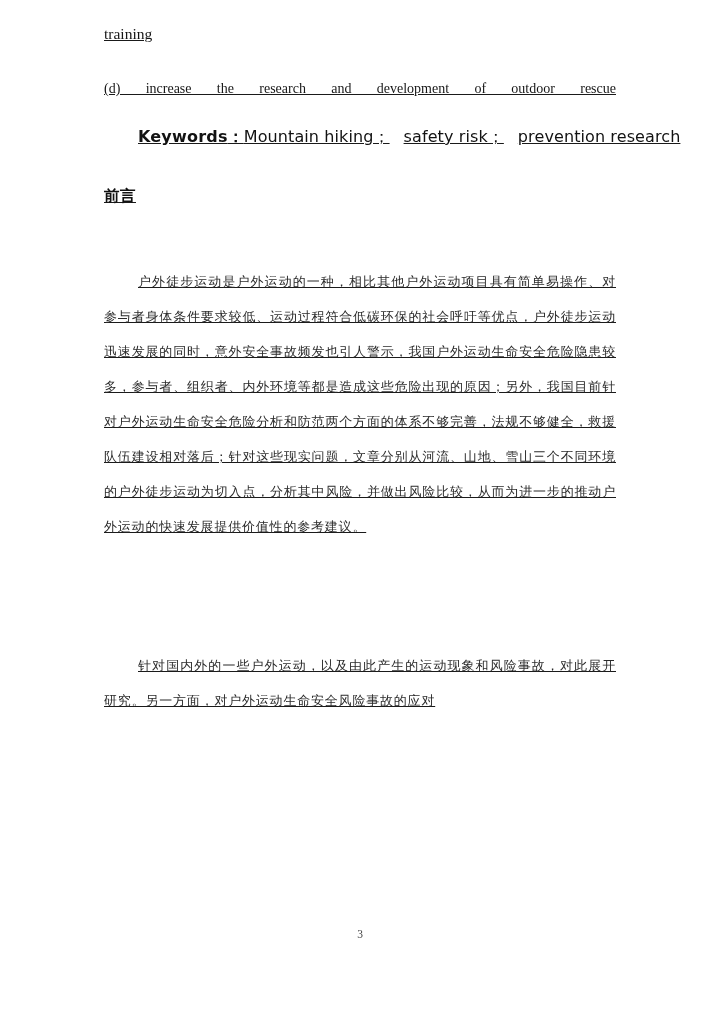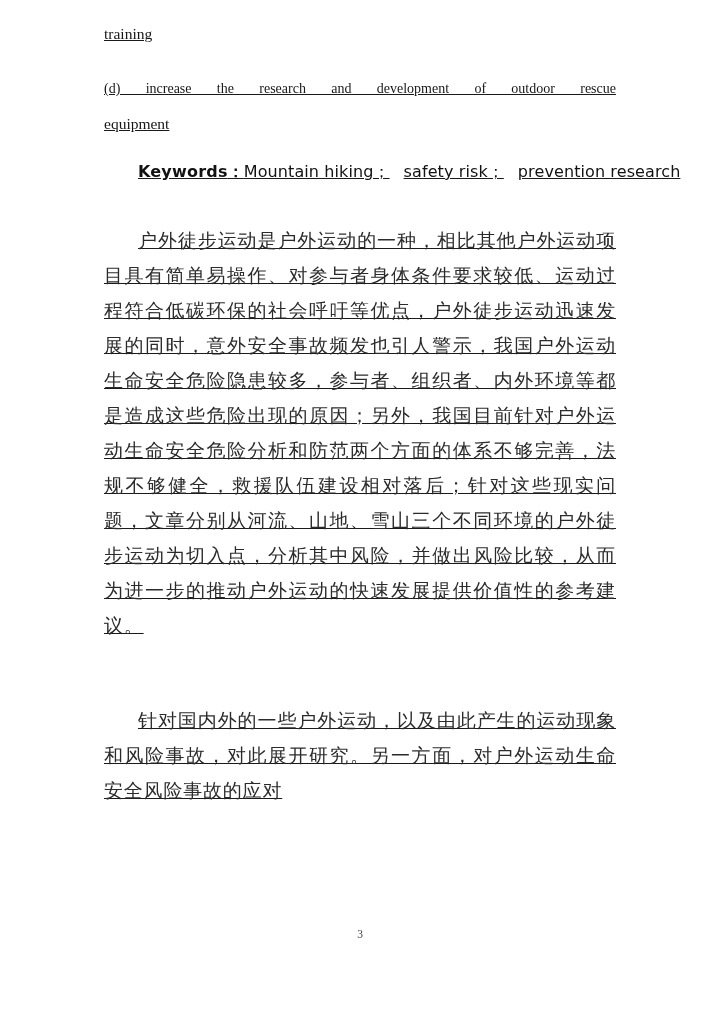--- a/index.html
+++ b/index.html
@@ -86,27 +86,28 @@
     font-size: 15px;
     line-height: 32px;
     color: #1a1a1a;
     padding-left: 34px;
     letter-spacing: 1px;
   }
 
   
   .cn-para {
     font-family: "DejaVu Serif", "Liberation Serif", serif;
-    font-size: 19px;
+    font-size: 13px;
     line-height: 35px;
     color: #2b2b2b;
     text-align: justify;
     text-align-last: left;
     letter-spacing: 0.8px;
     text-indent: 34px;
+    margin-top: 44px;
   }
 
   
   .sp-8  { height: 8px; }
   .sp-16 { height: 16px; }
   .sp-20 { height: 20px; }
   .sp-24 { height: 24px; }
   .sp-28 { height: 28px; }
 
   
@@ -129,30 +130,30 @@
   <div class="content">
 
     <div class="sp-16"></div>
 
     <div class="en-line">training</div>
 
     <div class="sp-20"></div>
 
     <div class="en-just">(d)  increase  the  research  and  development  of  outdoor  rescue</div>
 
-    <div class="en-line">equipment</div>
 
     <div class="sp-16"></div>
 
     <div class="keywords">
       <span class="kw-label">Keywords</span><span class="kw-colon">：</span><span>Mountain hiking；</span><span class="kw-gap"></span><span>safety risk；</span><span class="kw-gap"></span><span>prevention research</span>
     </div>
 
     <div class="sp-28"></div>
 
+    <div class="h-bold">前言</div>
 
     <div class="sp-8"></div>
 
     <div class="cn-para">户外徒步运动是户外运动的一种，相比其他户外运动项目具有简单易操作、对参与者身体条件要求较低、运动过程符合低碳环保的社会呼吁等优点，户外徒步运动迅速发展的同时，意外安全事故频发也引人警示，我国户外运动生命安全危险隐患较多，参与者、组织者、内外环境等都是造成这些危险出现的原因；另外，我国目前针对户外运动生命安全危险分析和防范两个方面的体系不够完善，法规不够健全，救援队伍建设相对落后；针对这些现实问题，文章分别从河流、山地、雪山三个不同环境的户外徒步运动为切入点，分析其中风险，并做出风险比较，从而为进一步的推动户外运动的快速发展提供价值性的参考建议。</div>
 
     <div class="sp-24"></div>
 
 
     <div class="sp-20"></div>
 

